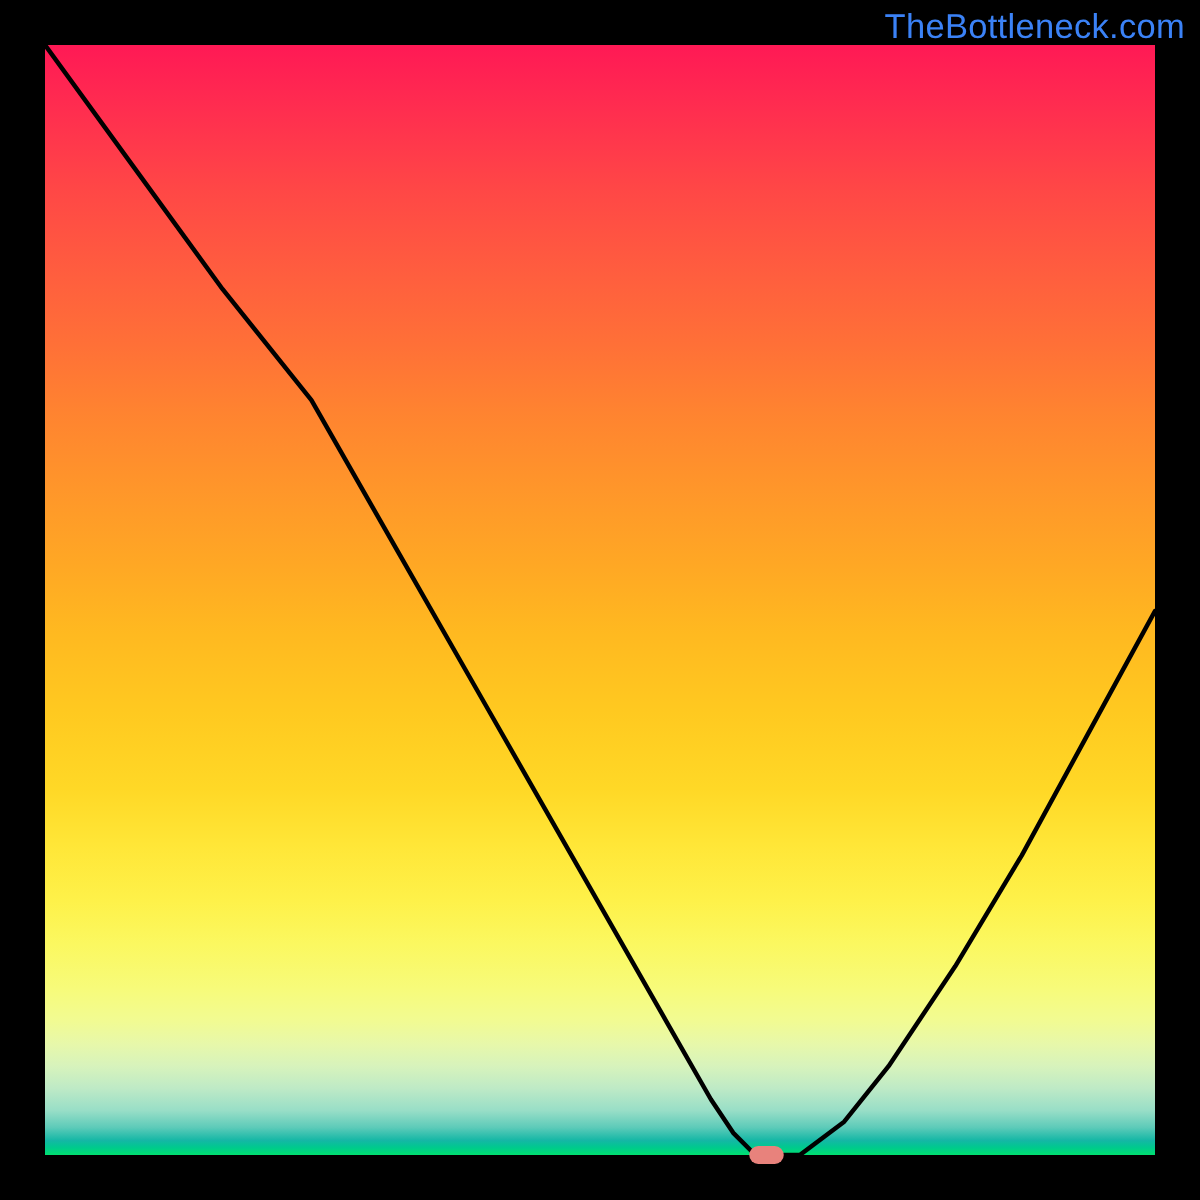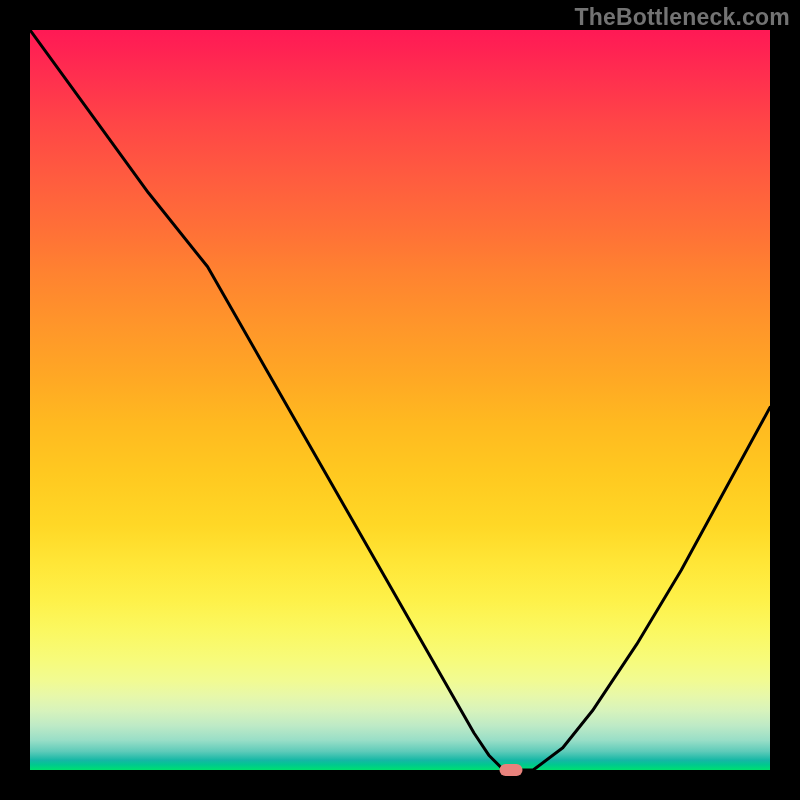--- a/index.html
+++ b/index.html
@@ -63,22 +63,22 @@
     border-radius: 6px;
     background: #e8827c;
     transform: translate(-50%, -50%);
   }
   .attribution {
     position: absolute;
     top: 4px;
     right: 10px;
     font-family: Arial, Helvetica, sans-serif;
     font-size: 23px;
-    font-weight: 700;
-    color: #737373;
+    font-weight: 400;
+    color: #3b82f6;
     letter-spacing: 0.2px;
   }
 </style>
 </head>
 <body>
 
 <div class="chart-container">
   <div class="attribution">TheBottleneck.com</div>
   <div class="plot-area">
     <svg class="curve-svg" viewBox="0 0 740 740" preserveAspectRatio="none">

